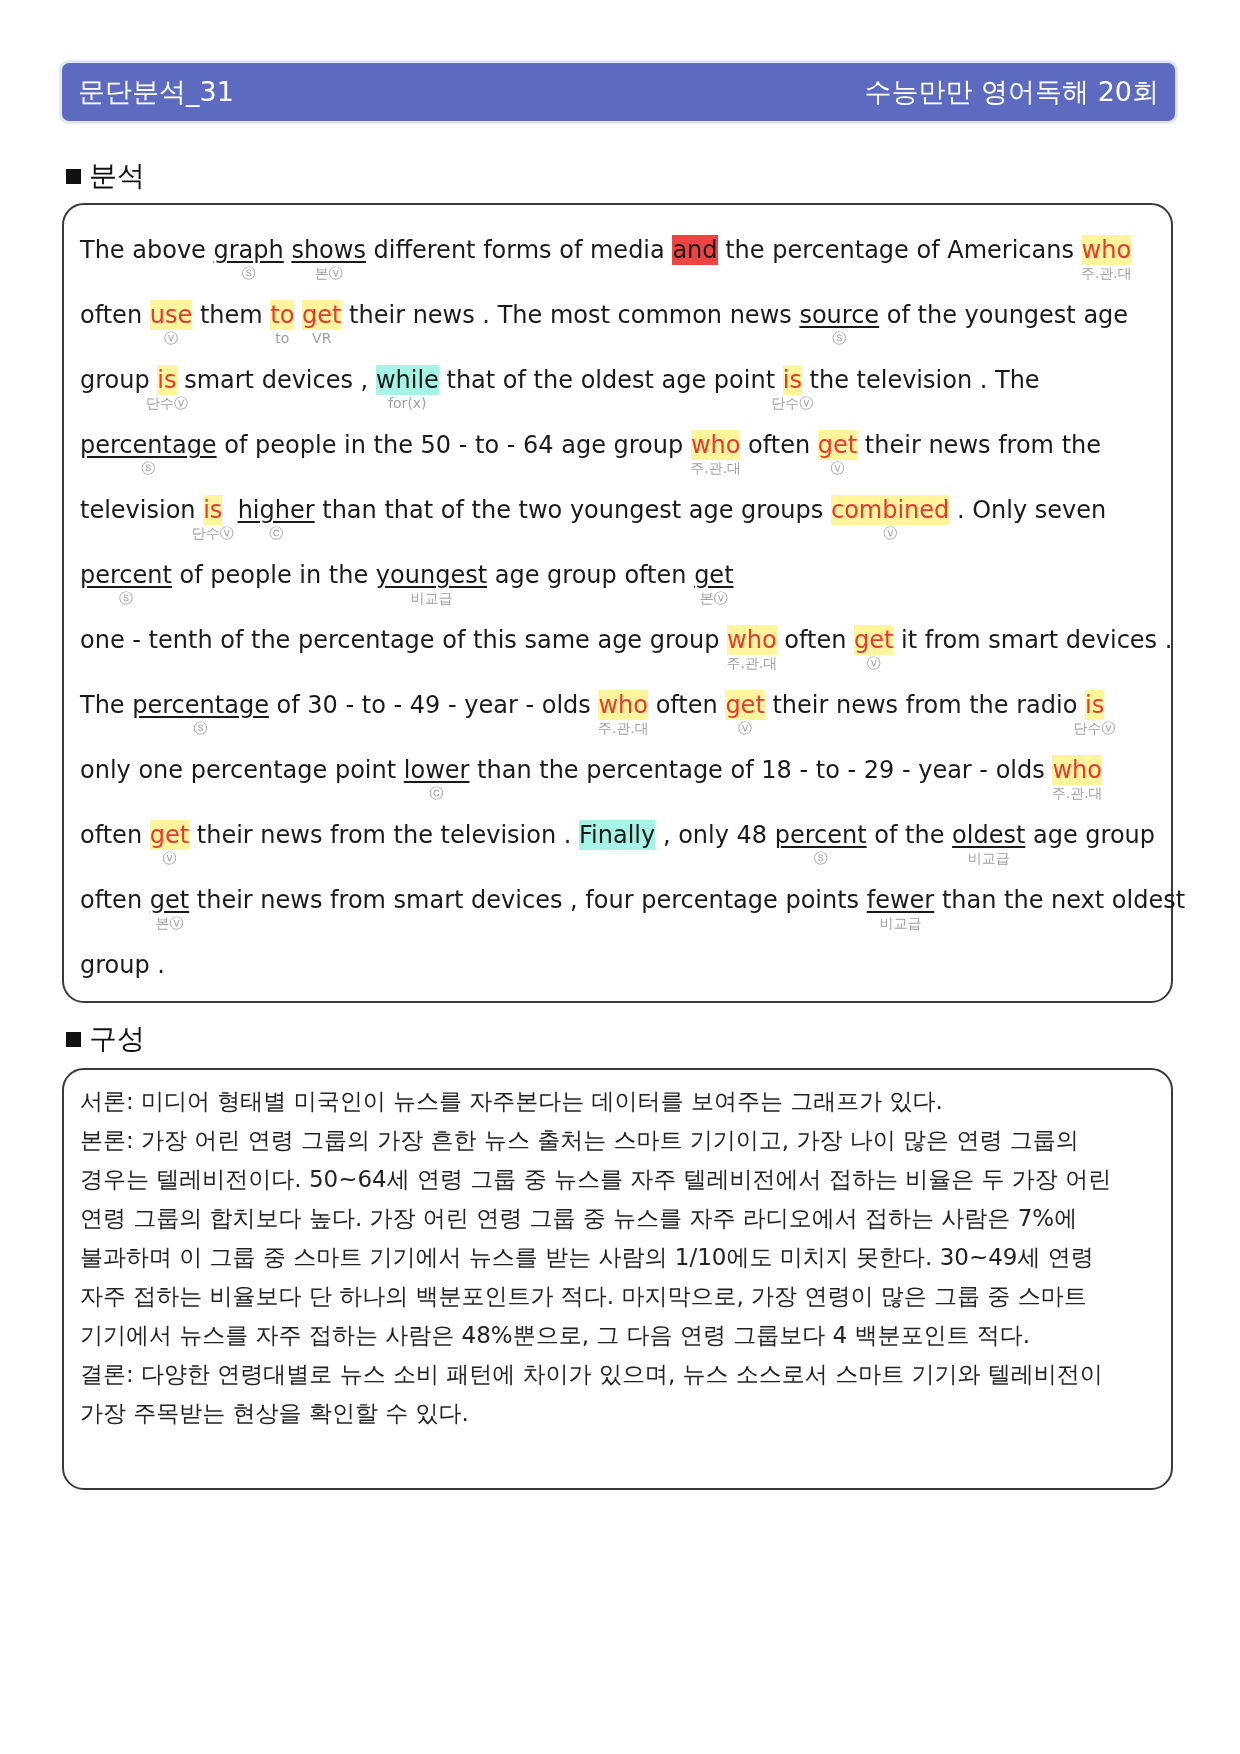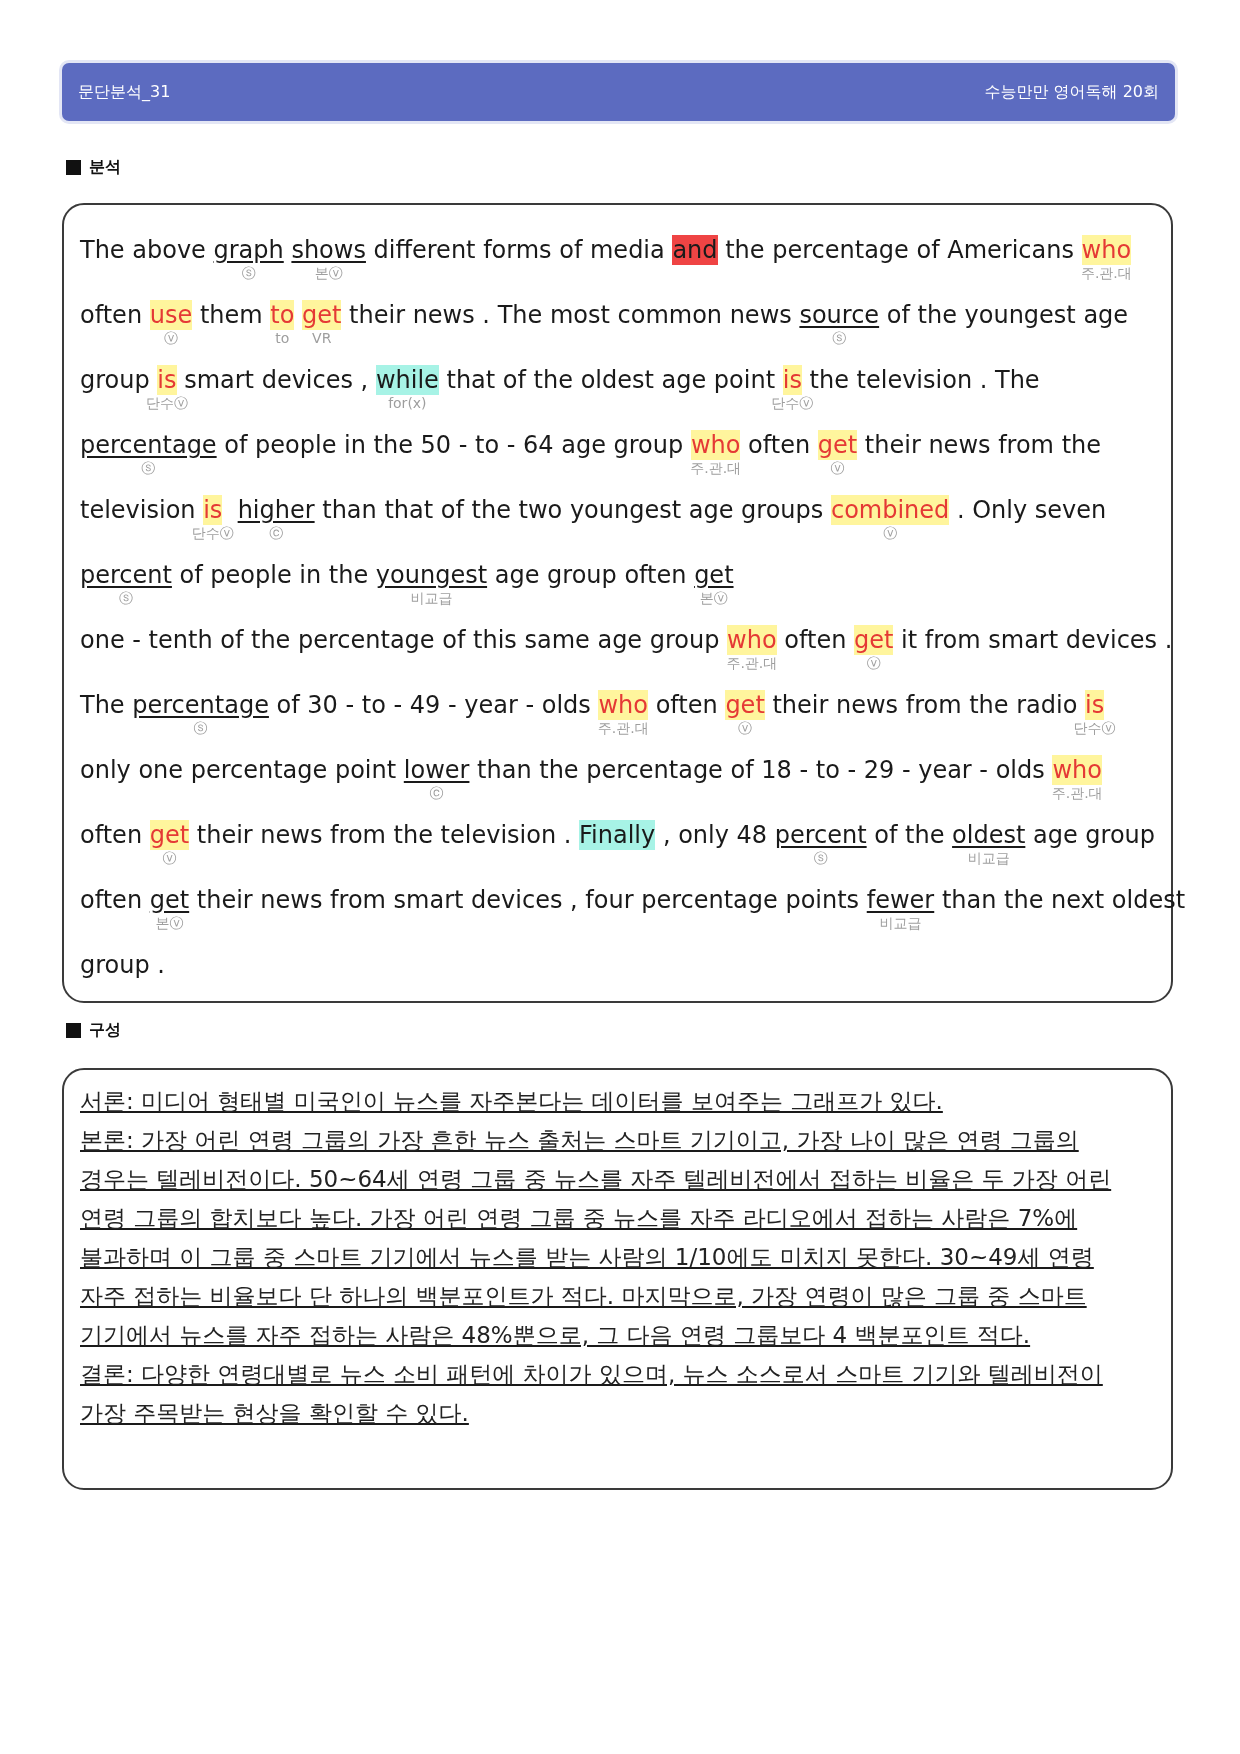--- a/index.html
+++ b/index.html
@@ -4,35 +4,35 @@
 <style>
   html, body { margin: 0; padding: 0; background: #ffffff; }
   body {
     width: 1240px; height: 1754px; position: relative; overflow: hidden;
     font-family: "DejaVu Sans", "Liberation Sans", sans-serif; color: #1a1a1a;
   }
   .header {
     position: absolute; left: 62px; top: 63px; width: 1113px; height: 58px;
     background: #5c6bc0; border-radius: 7px;
     box-shadow: 0 0 0 3px #e3e6f5;
-    color: #ffffff; font-size: 16px;
+    color: #ffffff; font-size: 27px;
     display: flex; align-items: center; justify-content: space-between;
     padding: 0 16px; box-sizing: border-box;
   }
   .section-title {
-    position: absolute; left: 66px; font-size: 16px; font-weight: bold; color: #111;
+    position: absolute; left: 66px; font-size: 28px; font-weight: normal; color: #111;
     display: flex; align-items: center; gap: 8px;
   }
   .section-title .sq { width: 15px; height: 15px; background: #111; display: inline-block; }
   .box {
     position: absolute; left: 62px; width: 1111px;
     border: 2px solid #3a3a3a; border-radius: 22px; box-sizing: border-box;
   }
   #analysis-box { top: 203px; height: 800px; padding: 30px 14px 0 16px; }
-  #structure-box { top: 1068px; height: 422px; padding: 12px 14px 0 16px; text-decoration: underline; }
+  #structure-box { top: 1068px; height: 422px; padding: 12px 14px 0 16px; }
   .line {
     height: 65px; font-size: 24px; white-space: nowrap; display: block;
   }
   .w { display: inline-block; position: relative; line-height: 30px; }
   .u { text-decoration: underline; text-underline-offset: 3px; }
   .hl { background: #fff59d; color: #e53935; text-decoration-color: #e53935; text-underline-offset: 3px; }
   .cy { background: #a7f3e6; }
   .gr { background: #ef4444; }
   .ann {
     position: absolute; left: 50%; top: 30px; transform: translateX(-50%);

